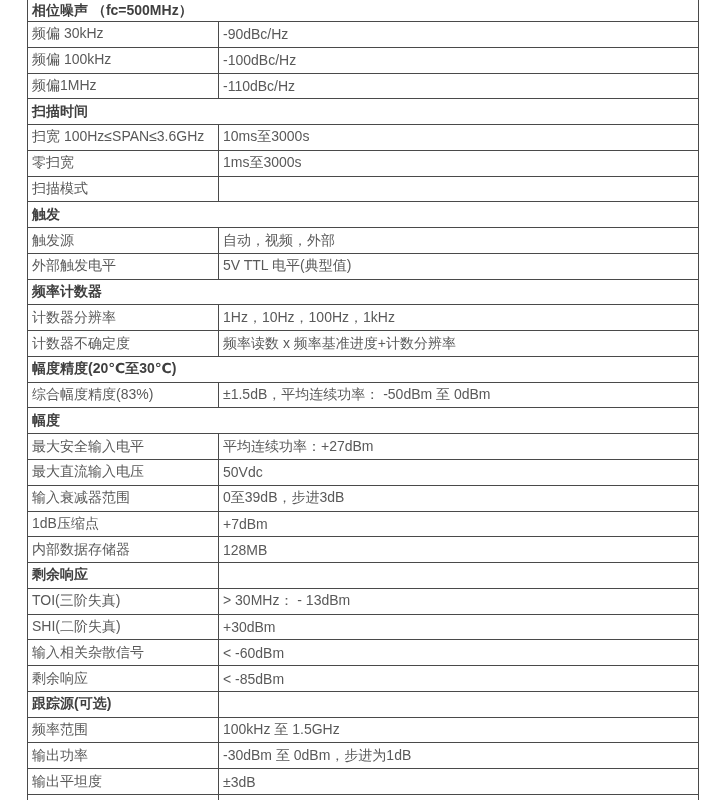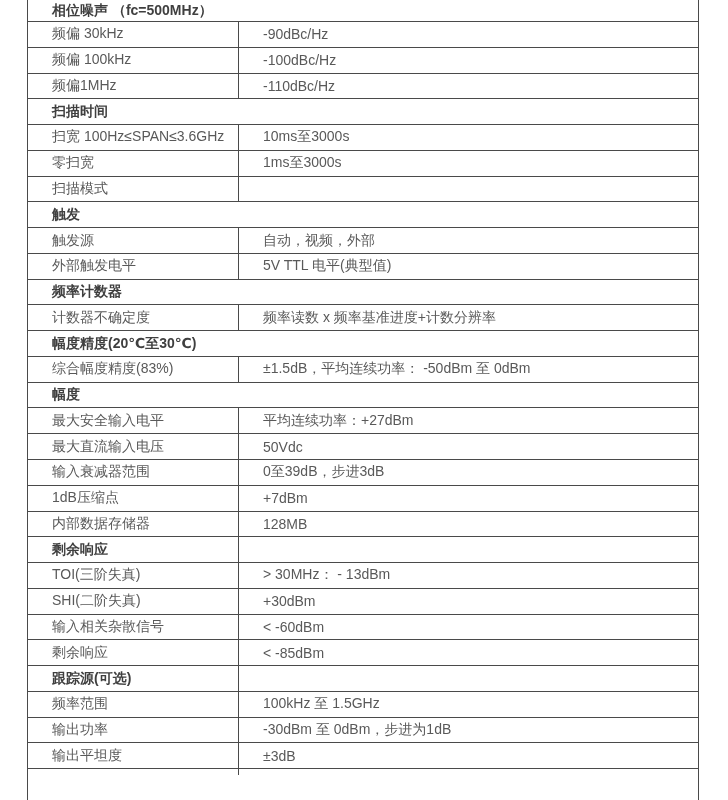--- a/index.html
+++ b/index.html
@@ -21,21 +21,21 @@
   .row{
     display:flex;flex:0 0 auto;height:25.77px;
     border-bottom:1px solid var(--border);
     align-items:center;overflow:hidden;
   }
   .row.first{height:22px;}
   .row.last{height:6px;border-bottom:none;}
   .cell{
     height:100%;display:flex;align-items:center;
     font-size:14px;color:var(--cell-text);
-    padding:4px 4px;white-space:nowrap;overflow:hidden;margin-left:20px;
+    padding:4px 4px;white-space:nowrap;overflow:hidden;
   }
   .cell.label{width:191px;flex:0 0 191px;border-right:1px solid var(--border);}
   .cell.value{flex:1 1 auto;}
   .row.section .cell{width:100%;flex:1 1 auto;border-right:none;
     font-weight:bold;color:var(--header-text);}
   .row.section-split .cell.label{font-weight:bold;color:var(--header-text);}
 </style>
 </head>
 <body>
 
@@ -76,20 +76,24 @@
       <div class="row item">
         <div class="cell label">触发源</div>
         <div class="cell value">自动，视频，外部</div>
       </div>
       <div class="row item">
         <div class="cell label">外部触发电平</div>
         <div class="cell value">5V TTL 电平(典型值)</div>
       </div>
       <div class="row section">
         <div class="cell">频率计数器</div>
+      </div>
+      <div class="row item">
+        <div class="cell label">计数器分辨率</div>
+        <div class="cell value">1Hz，10Hz，100Hz，1kHz</div>
       </div>
       <div class="row item">
         <div class="cell label">计数器不确定度</div>
         <div class="cell value">频率读数 x 频率基准进度+计数分辨率</div>
       </div>
       <div class="row section">
         <div class="cell">幅度精度(20℃至30℃)</div>
       </div>
       <div class="row item">
         <div class="cell label">综合幅度精度(83%)</div>

